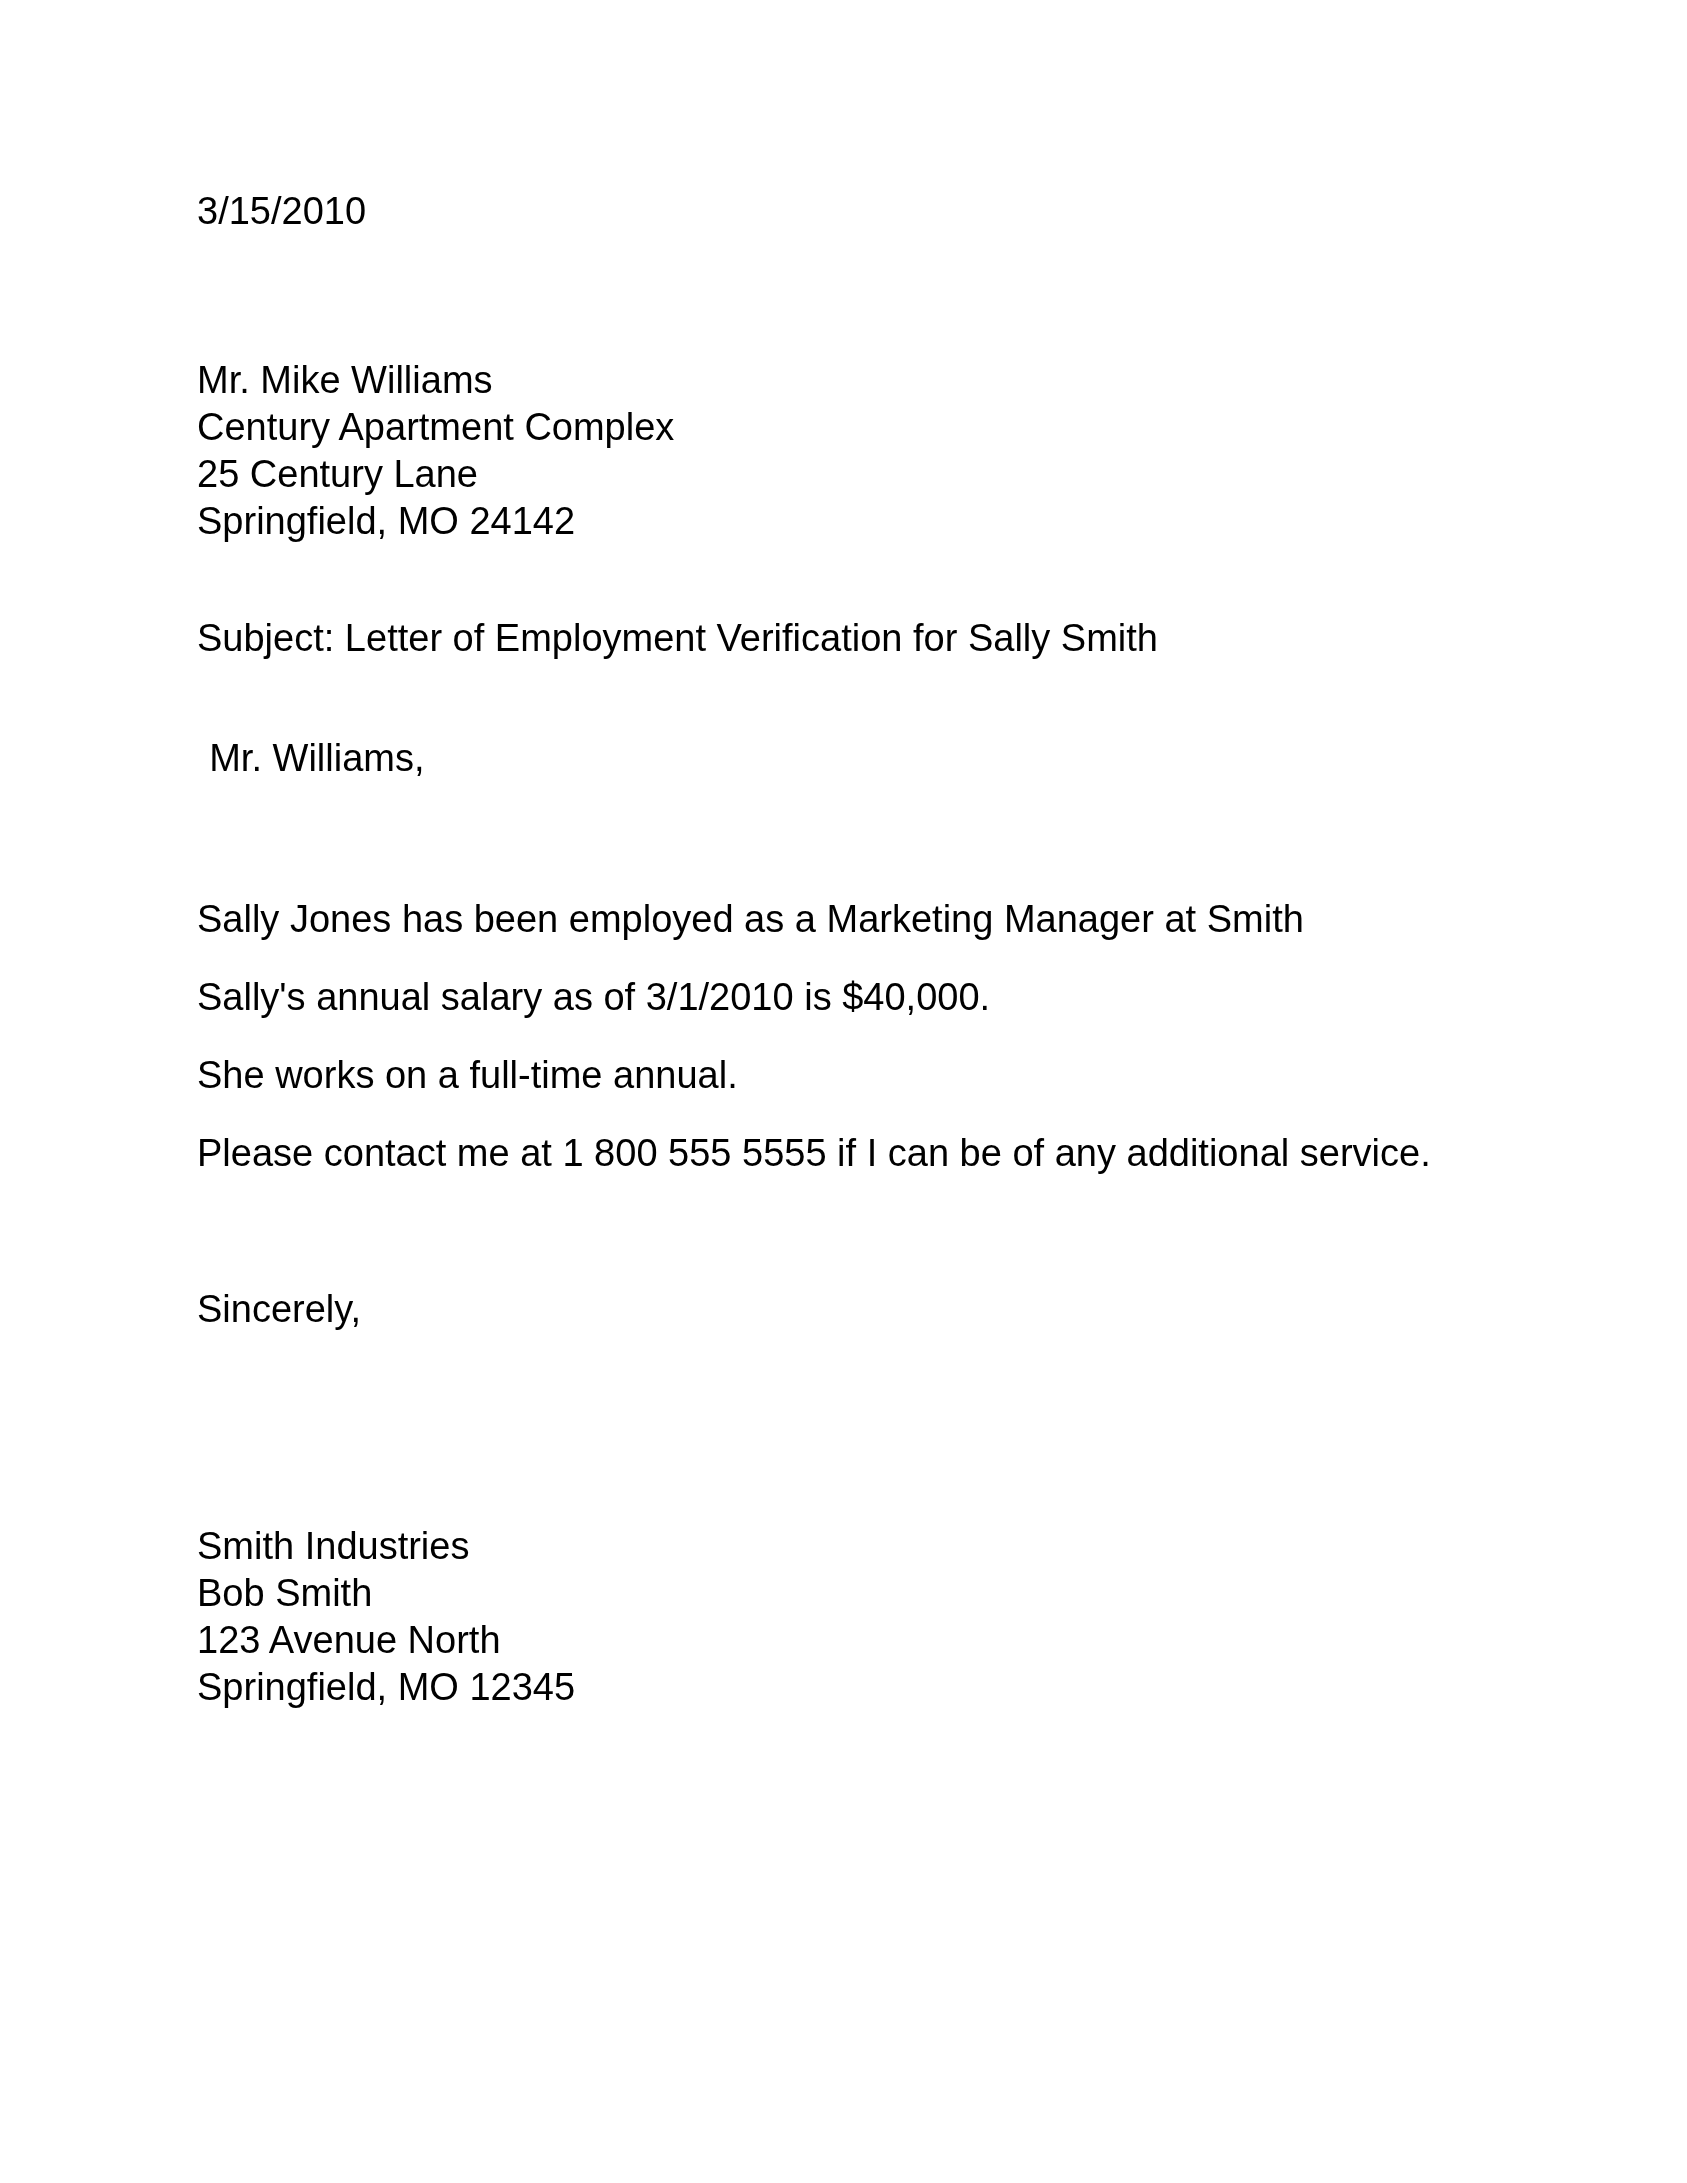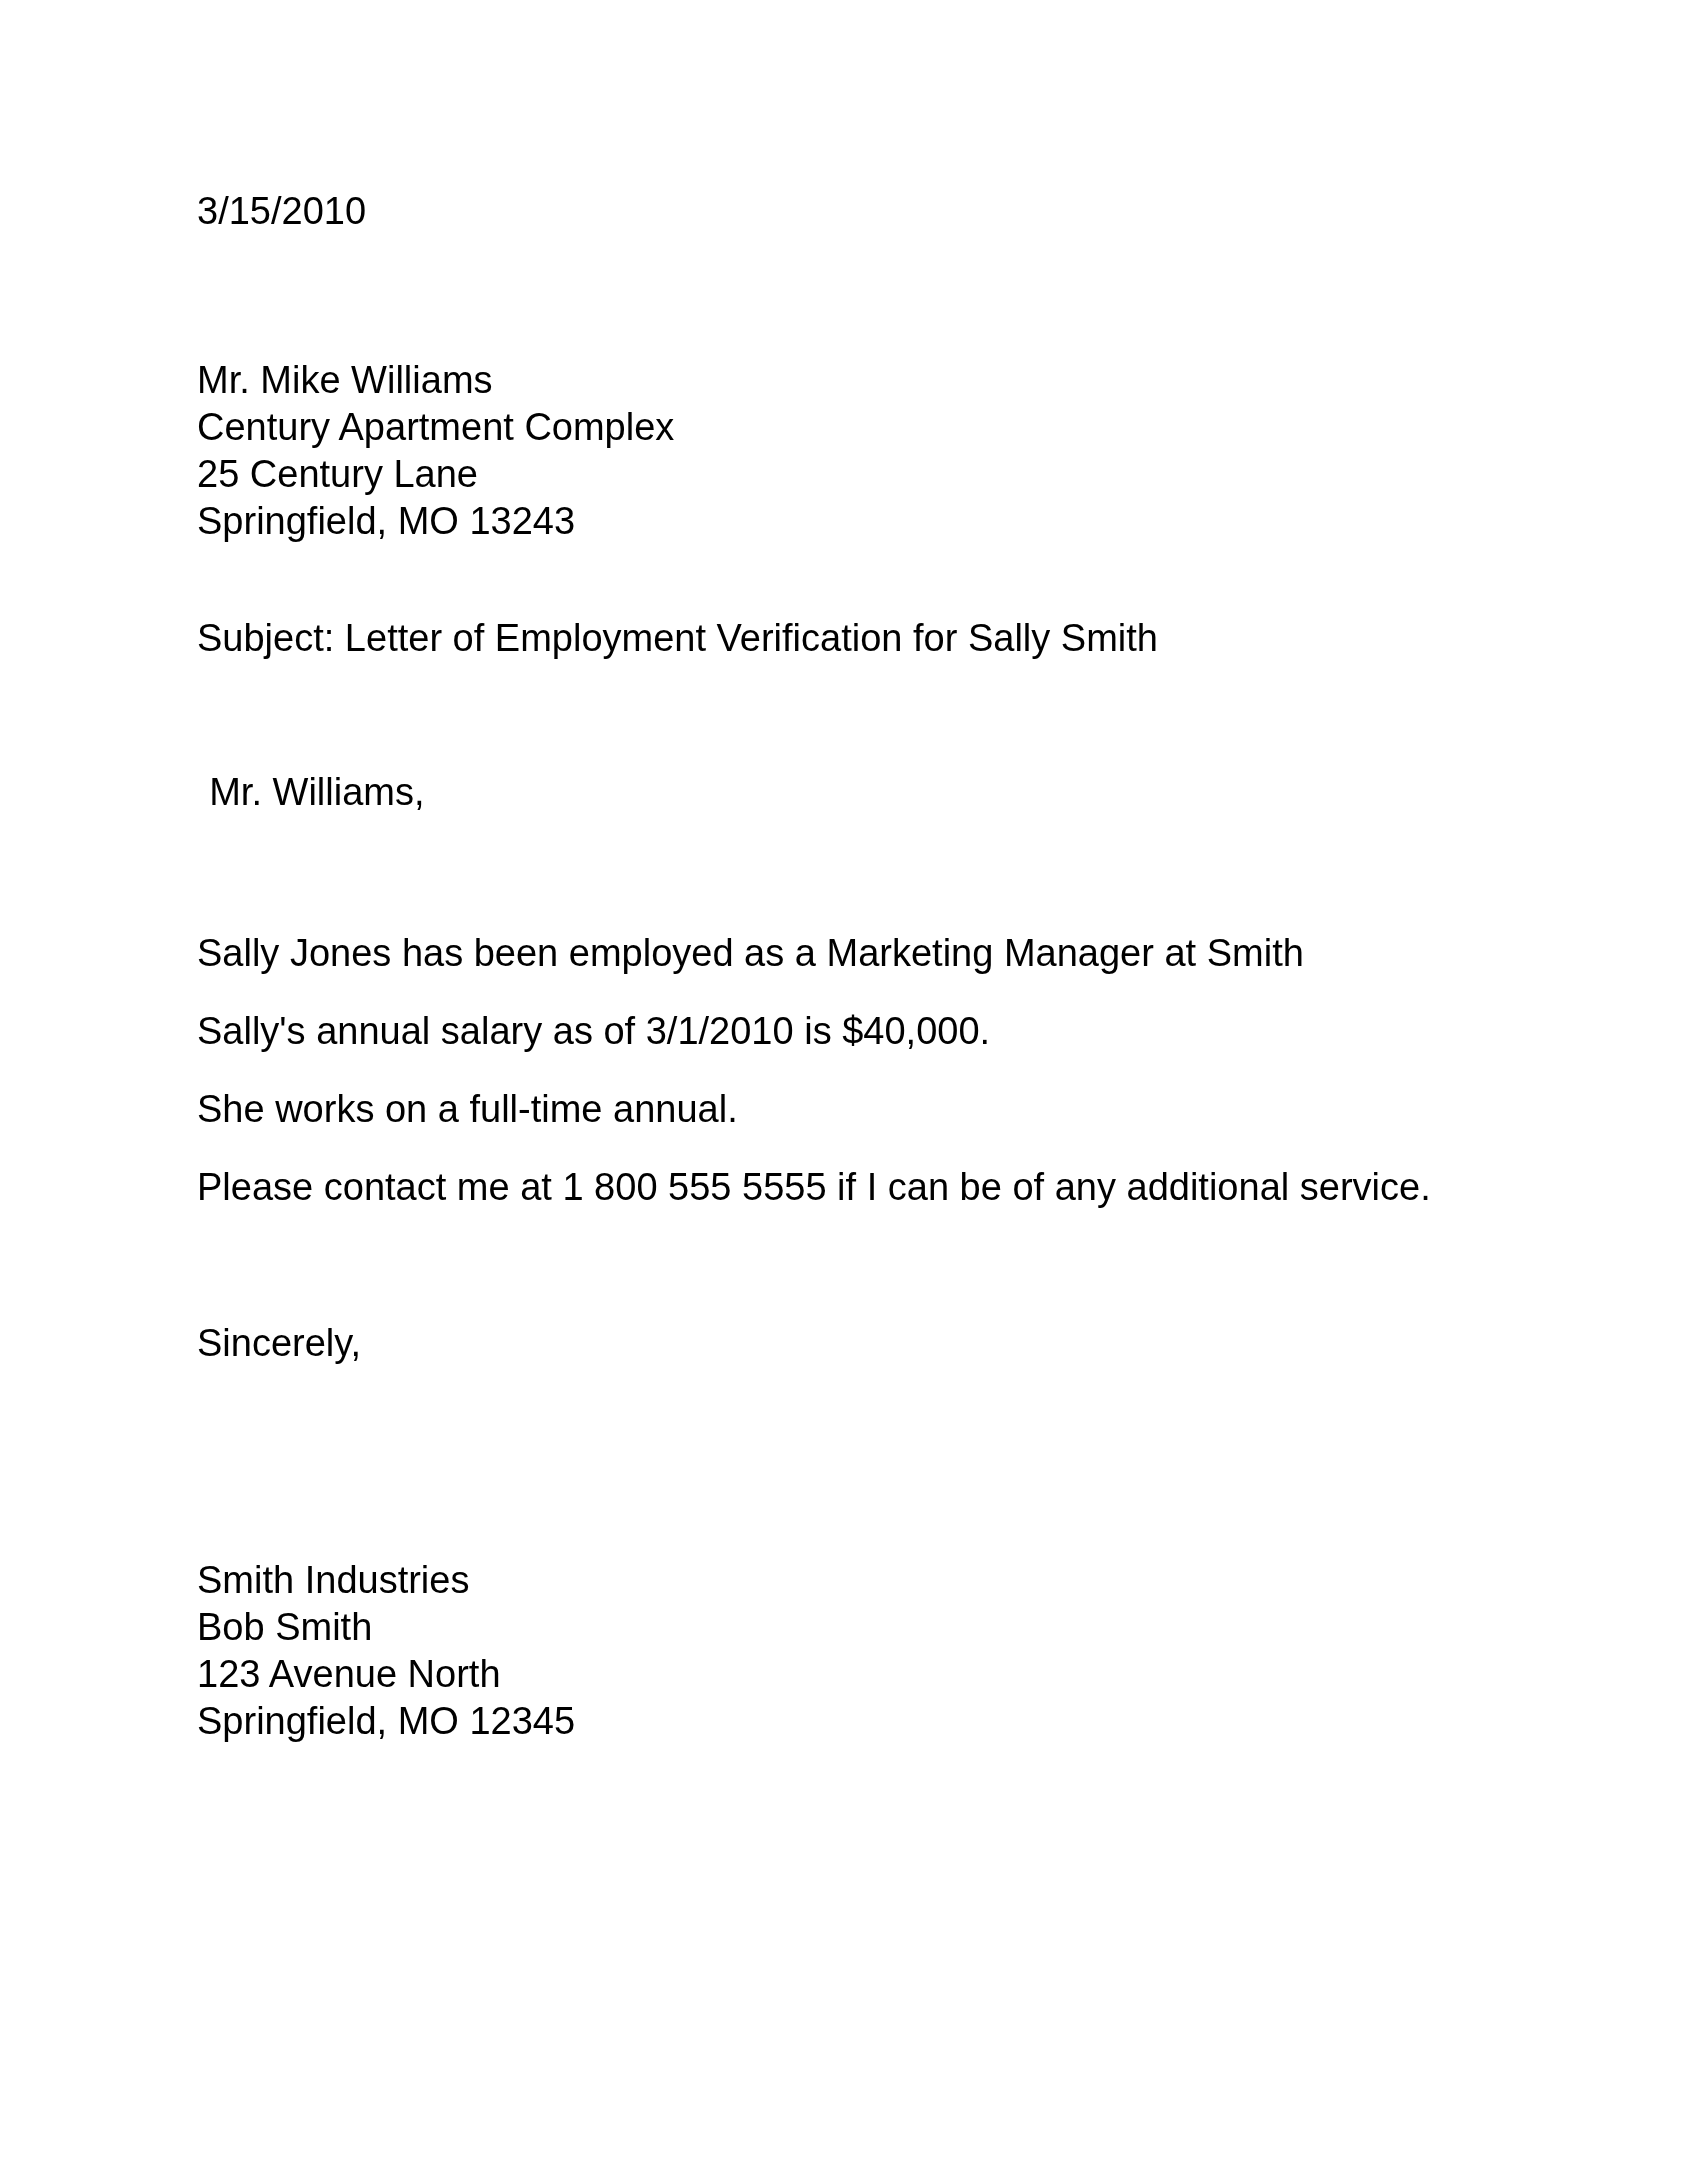--- a/index.html
+++ b/index.html
@@ -16,40 +16,40 @@
     color: #000000;
     font-family: "Liberation Sans", sans-serif;
     font-size: 38px;
     line-height: 47px;
     overflow: hidden;
     padding: 188px 197px 0 197px;
   }
   .line { white-space: pre; }
   .recipient-block   { margin-top: 122px; }
   .subject-line      { margin-top: 70px; }
-  .salutation-line   { margin-top: 107px; padding-left: 12.2px; }
+  .salutation-line   { margin-top: 73px; padding-left: 12.2px; }
   .body-paragraph-1  { margin-top: 114px; }
   .body-paragraph-2  { margin-top: 31px; }
   .body-paragraph-3  { margin-top: 31px; }
   .body-paragraph-4  { margin-top: 31px; }
   .closing-line      { margin-top: 109px; }
   .signature-block   { margin-top: 190px; }
 </style>
 </head>
 <body>
 
 <div class="page">
 
   <div class="line date-line">3/15/2010</div>
 
   <div class="recipient-block">
     <div class="line">Mr. Mike Williams</div>
     <div class="line">Century Apartment Complex</div>
     <div class="line">25 Century Lane</div>
-    <div class="line">Springfield, MO 13243</div>
+    <div class="line">Springfield, MO 24142</div>
   </div>
 
   <div class="line subject-line">Subject: Letter of Employment Verification for Sally Smith</div>
 
   <div class="line salutation-line">Mr. Williams,</div>
 
   <div class="body-paragraph-1">
     <div class="line">Sally Jones has been employed as a Marketing Manager at Smith</div>
   </div>
 

